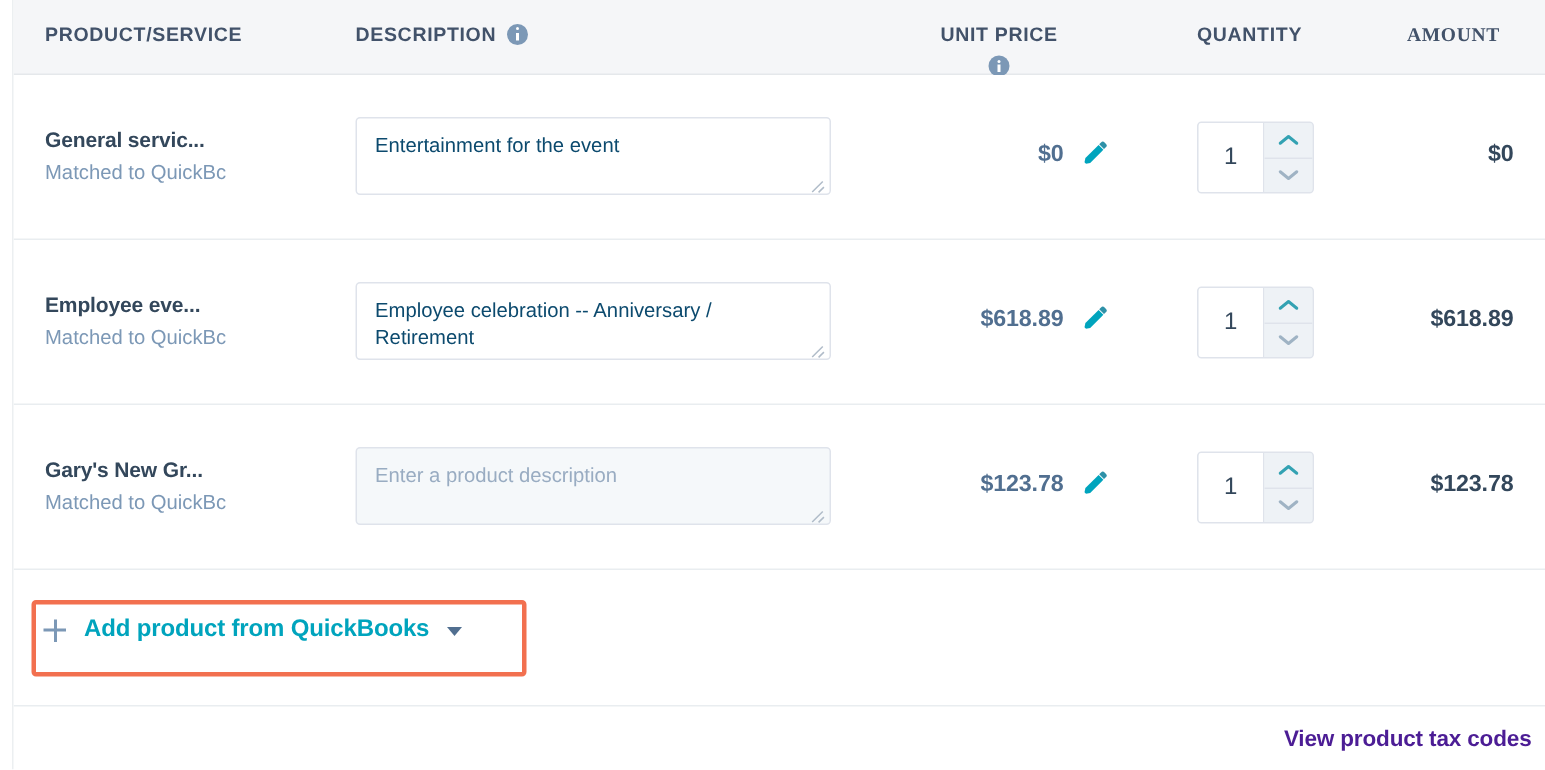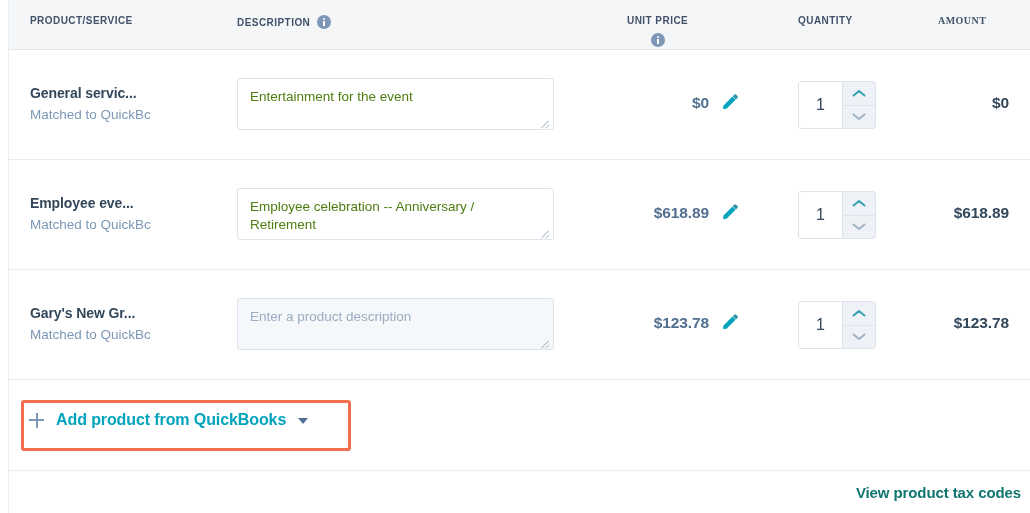--- a/index.html
+++ b/index.html
@@ -36,21 +36,21 @@
     left: 9px; top: 0;
     width: 1021px;
     height: 50px;
     background: #f5f6f8;
     border-bottom: 1px solid #e5e8eb;
   }
 
   .th {
     position: absolute;
     top: 15px;
-    font-size: 10px;
+    font-size: 13px;
     font-weight: 700;
     letter-spacing: 0.45px;
     color: #42526a;
     white-space: nowrap;
     display: flex;
     align-items: center;
     gap: 7px;
   }
   .th-product  { left: 21px; }
   .th-desc     { left: 228px; }
@@ -127,21 +127,21 @@
   .desc-box {
     position: relative;
     width: 317px;
     height: 52px;
     border: 1px solid #dfe3eb;
     border-radius: 3px;
     background: #f5f8fa;
     padding: 9px 12px;
     font-size: 13.5px;
     line-height: 18px;
-    color: #4d7c0f;
+    color: #0c4a6e;
     overflow: hidden;
   }
   .desc-box.filled { background: #ffffff; }
   .desc-box.placeholder-text { color: #99acc2; }
   .desc-box .resize-grip {
     position: absolute;
     right: 2px; bottom: 1px;
     width: 12px; height: 12px;
   }
   .desc-box .resize-grip span {
@@ -308,21 +308,21 @@
     height: 43px;
     background: #ffffff;
     border-top: 1px solid #e9edf0;
   }
   .tax-link {
     position: absolute;
     right: 9px;
     top: 13px;
     font-size: 15px;
     font-weight: 700;
-    color: #0f766e;
+    color: #4c1d95;
     text-decoration: none;
     white-space: nowrap;
     letter-spacing: -0.1px;
     cursor: pointer;
   }
 </style>
 </head>
 <body>
 
 <div class="page">

